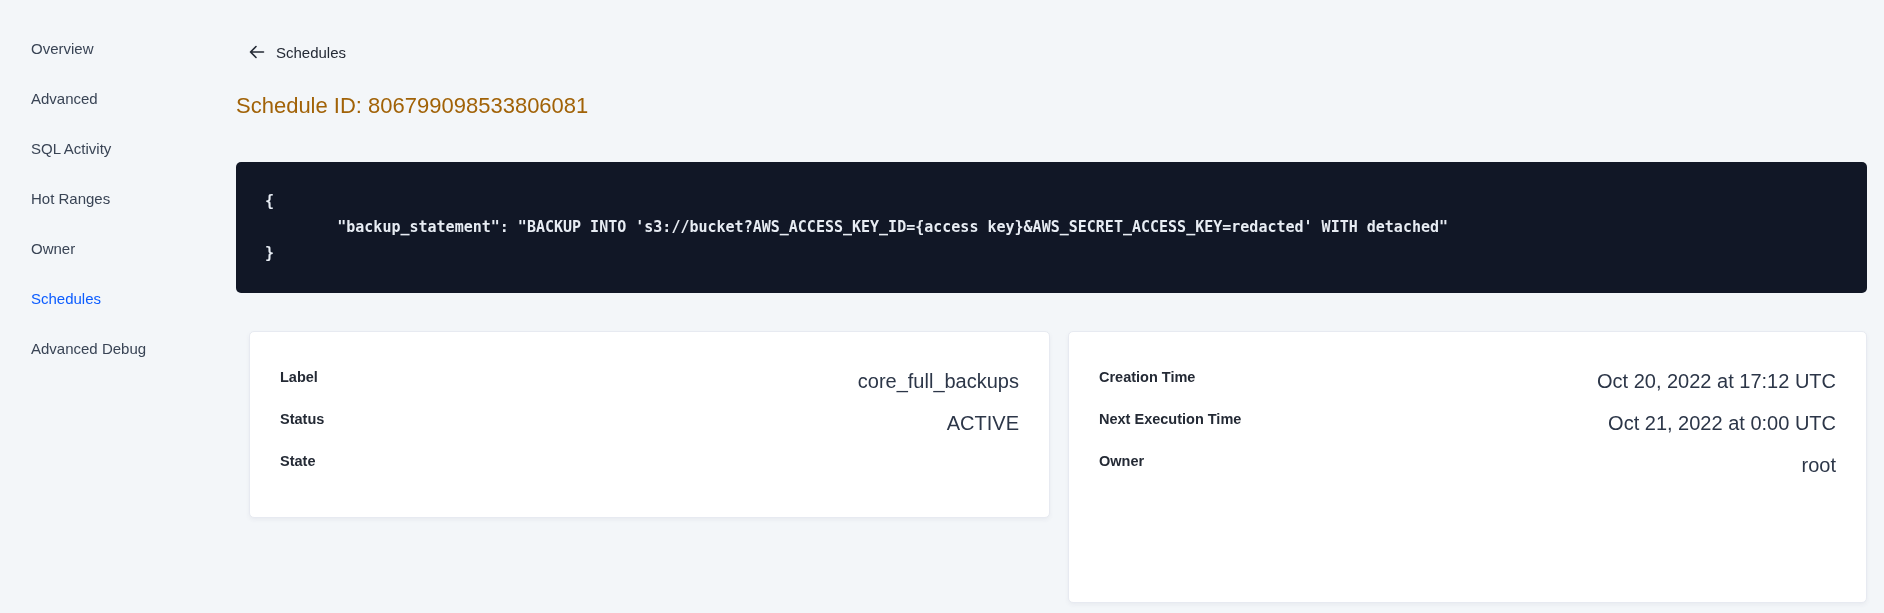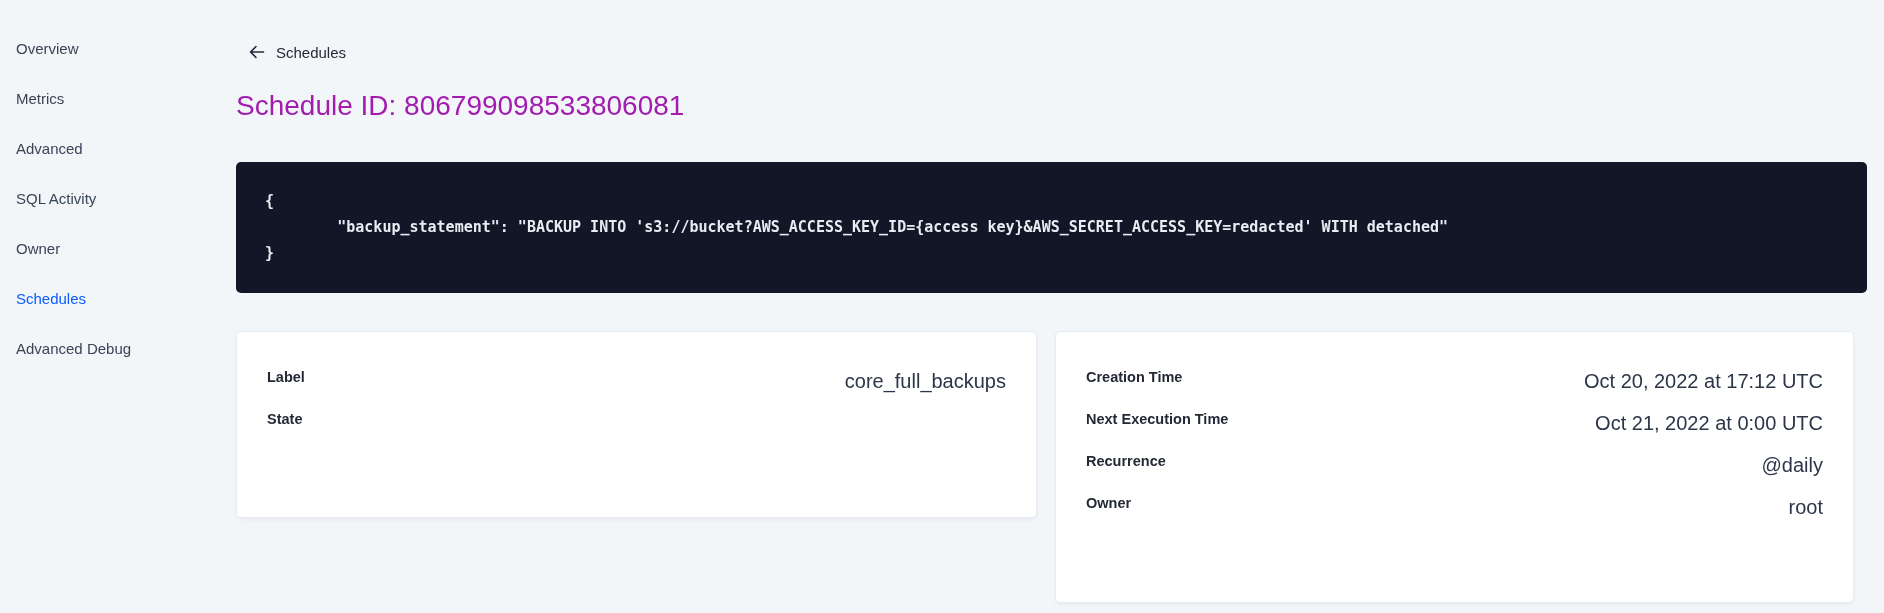--- a/index.html
+++ b/index.html
@@ -14,21 +14,21 @@
 
   
   .sidebar {
     position: absolute;
     left: 0; top: 24px;
     width: 210px;
   }
   .nav-item {
     height: 50px;
     line-height: 50px;
-    padding-left: 16px;
+    padding-left: 31px;
     font-size: 15px;
     color: #394455;
     cursor: pointer;
     white-space: nowrap;
   }
   .nav-item.active { color: #0b5cff; }
 
   
   .content {
     position: absolute;
@@ -42,24 +42,24 @@
     align-items: center;
     gap: 11px;
     height: 24px;
     font-size: 15px;
     color: #242a35;
     cursor: pointer;
   }
   .back-link svg { display: block; }
   .page-title {
     margin-top: 29px;
-    font-size: 28px;
+    font-size: 22px;
     font-weight: 400;
     line-height: 26px;
-    color: #a21caf;
+    color: #a16207;
   }
   pre.code-block {
     margin-top: 43px;
     width: 1631px;
     height: 131px;
     background: #111726;
     border-radius: 5px;
     padding: 26px 29px;
     font-family: "DejaVu Sans Mono", monospace;
     font-size: 15px;
@@ -69,20 +69,21 @@
     white-space: pre;
     overflow: hidden;
   }
 
   
   .cards {
     display: flex;
     gap: 18px;
     margin-top: 38px;
     align-items: flex-start;
+    justify-content: flex-end;
   }
   .card {
     background: #ffffff;
     border: 1px solid #e7eaf1;
     border-radius: 5px;
     box-shadow: 0 2px 4px rgba(60, 75, 100, 0.06);
     padding: 24px 30px;
   }
   .card.card-left  { width: 801px; height: 187px; }
   .card.card-right { width: 799px; height: 272px; }
@@ -103,23 +104,23 @@
     color: #2c3648;
     text-align: right;
     margin-top: 8px;
   }
 </style>
 </head>
 <body>
 
 <nav class="sidebar">
   <div class="nav-item">Overview</div>
-  <div class="nav-item">Metrics</div>
   <div class="nav-item">Advanced</div>
   <div class="nav-item">SQL Activity</div>
+  <div class="nav-item">Hot Ranges</div>
   <div class="nav-item">Owner</div>
   <div class="nav-item active">Schedules</div>
   <div class="nav-item">Advanced Debug</div>
 </nav>
 
 <main class="content">
 
   <a class="back-link">
     <span>
       <svg width="17" height="16" viewBox="0 0 17 16" fill="none">
@@ -136,38 +137,38 @@
 }</pre>
 
   <div class="cards">
 
     <section class="card card-left">
       <div class="detail-row">
         <span class="row-label">Label</span>
         <span class="row-value">core_full_backups</span>
       </div>
       <div class="detail-row">
+        <span class="row-label">Status</span>
+        <span class="row-value">ACTIVE</span>
+      </div>
+      <div class="detail-row">
         <span class="row-label">State</span>
         <span class="row-value"></span>
       </div>
     </section>
 
     <section class="card card-right">
       <div class="detail-row">
         <span class="row-label">Creation Time</span>
         <span class="row-value">Oct 20, 2022 at 17:12 UTC</span>
       </div>
       <div class="detail-row">
         <span class="row-label">Next Execution Time</span>
         <span class="row-value">Oct 21, 2022 at 0:00 UTC</span>
       </div>
       <div class="detail-row">
-        <span class="row-label">Recurrence</span>
-        <span class="row-value">@daily</span>
-      </div>
-      <div class="detail-row">
         <span class="row-label">Owner</span>
         <span class="row-value">root</span>
       </div>
     </section>
 
   </div>
 </main>
 
 </body></html>

